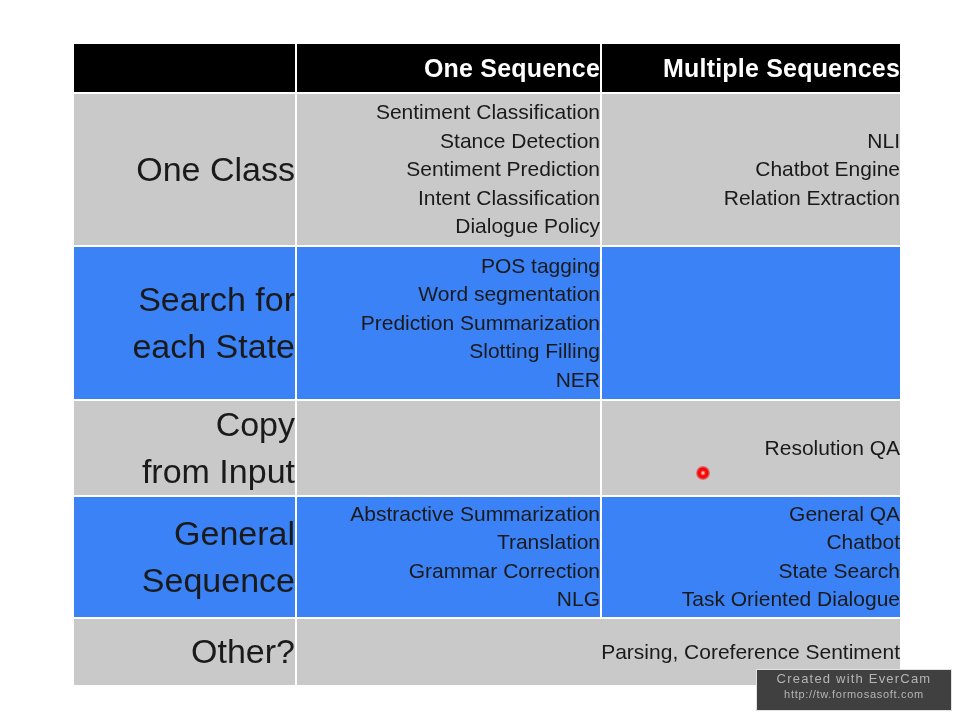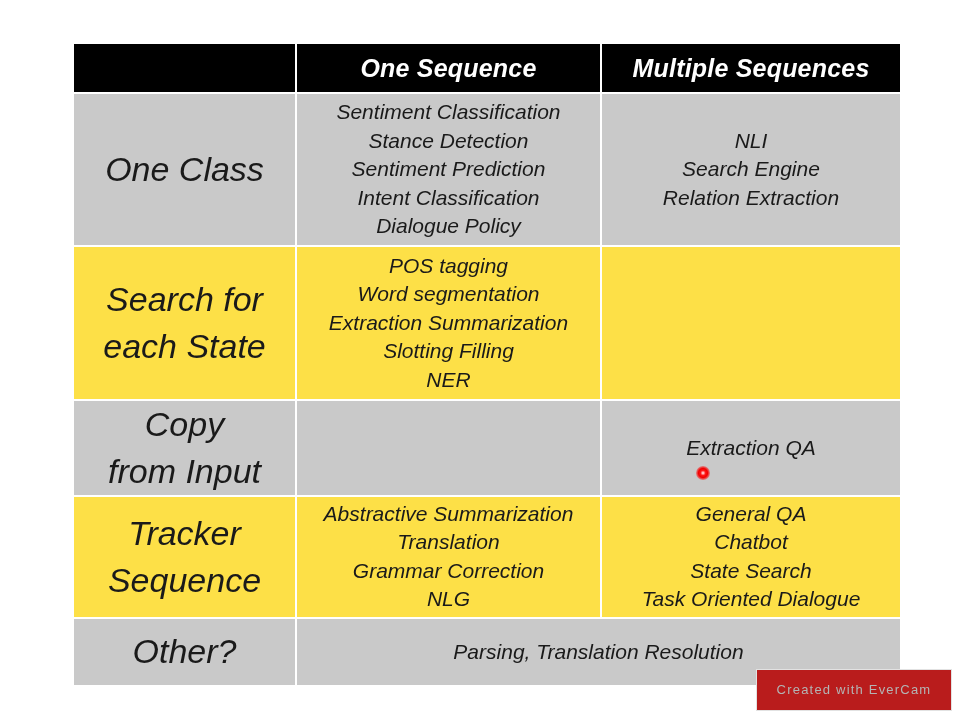--- a/index.html
+++ b/index.html
@@ -37,43 +37,42 @@
   }
 
   #taxonomy-table col.c-label { width: 223px; }
   #taxonomy-table col.c-one   { width: 305px; }
   #taxonomy-table col.c-multi { width: 300px; }
 
   #taxonomy-table td,
   #taxonomy-table th {
     padding: 0;
     vertical-align: middle;
-    text-align: center;
+    text-align: right;
     border: 2px solid #ffffff;
-    font-style: italic;
   }
 
   
   .hdr-row th {
     background: #000000;
     color: #ffffff;
     height: 48px;
     font-size: 25px;
     font-weight: bold;
     letter-spacing: .2px;
     border-color: #ffffff;
     border-top: 0;
   }
   .hdr-row th.hdr-blank {
     background: #000000;
   }
 
   
   .band-dark td { background: #c9c9c9; }
-  .band-light td { background: #fde047; }
+  .band-light td { background: #3b82f6; }
 
   .cell-label {
     font-size: 34px;
     line-height: 1.38;
     color: #1a1a1a;
     padding: 6px 4px;
   }
   .cell-list {
     font-size: 21px;
     line-height: 1.36;
@@ -108,26 +107,26 @@
     pointer-events: none;
   }
 
   
   #watermark {
     position: absolute;
     left: 756px;
     top: 669px;
     width: 196px;
     height: 42px;
-    background: #b91c1c;
+    background: #404040;
     border: 1px solid #e2e2e2;
     box-sizing: border-box;
     text-align: center;
     color: #b4b4b4;
-    padding-top: 11px;
+    padding-top: 0;
   }
   #watermark .wm-title {
     display: block;
     font-size: 13px;
     letter-spacing: 1.2px;
     line-height: 17px;
     white-space: nowrap;
   }
   #watermark .wm-url {
     display: block;
@@ -165,54 +164,54 @@
         </td>
         <td class="cell-list">
           <span class="li">Sentiment Classification</span>
           <span class="li">Stance Detection</span>
           <span class="li">Sentiment Prediction</span>
           <span class="li">Intent Classification</span>
           <span class="li">Dialogue Policy</span>
         </td>
         <td class="cell-list">
           <span class="li">NLI</span>
-          <span class="li">Search Engine</span>
+          <span class="li">Chatbot Engine</span>
           <span class="li">Relation Extraction</span>
         </td>
       </tr>
 
       <tr class="band-light row-token">
         <td class="cell-label">
           <span class="ll">Search for</span>
           <span class="ll">each State</span>
         </td>
         <td class="cell-list">
           <span class="li">POS tagging</span>
           <span class="li">Word segmentation</span>
-          <span class="li">Extraction Summarization</span>
+          <span class="li">Prediction Summarization</span>
           <span class="li">Slotting Filling</span>
           <span class="li">NER</span>
         </td>
         <td class="cell-list"></td>
       </tr>
 
       <tr class="band-dark row-copy">
         <td class="cell-label">
           <span class="ll">Copy</span>
           <span class="ll">from Input</span>
         </td>
         <td class="cell-list"></td>
         <td class="cell-list">
-          <span class="li">Extraction QA</span>
+          <span class="li">Resolution QA</span>
         </td>
       </tr>
 
       <tr class="band-light row-general">
         <td class="cell-label">
-          <span class="ll">Tracker</span>
+          <span class="ll">General</span>
           <span class="ll">Sequence</span>
         </td>
         <td class="cell-list">
           <span class="li">Abstractive Summarization</span>
           <span class="li">Translation</span>
           <span class="li">Grammar Correction</span>
           <span class="li">NLG</span>
         </td>
         <td class="cell-list">
           <span class="li">General QA</span>
@@ -220,25 +219,26 @@
           <span class="li">State Search</span>
           <span class="li">Task Oriented Dialogue</span>
         </td>
       </tr>
 
       <tr class="band-dark row-other">
         <td class="cell-label">
           <span class="ll">Other?</span>
         </td>
         <td class="cell-list" colspan="2">
-          <span class="li">Parsing, Translation Resolution</span>
+          <span class="li">Parsing, Coreference Sentiment</span>
         </td>
       </tr>
     </tbody>
   </table>
 
   <div id="laser-dot"></div>
 
   <div id="watermark">
     <span class="wm-title">Created with EverCam</span>
+    <span class="wm-url">http://tw.formosasoft.com</span>
   </div>
 
 </div>
 
 </body></html>

